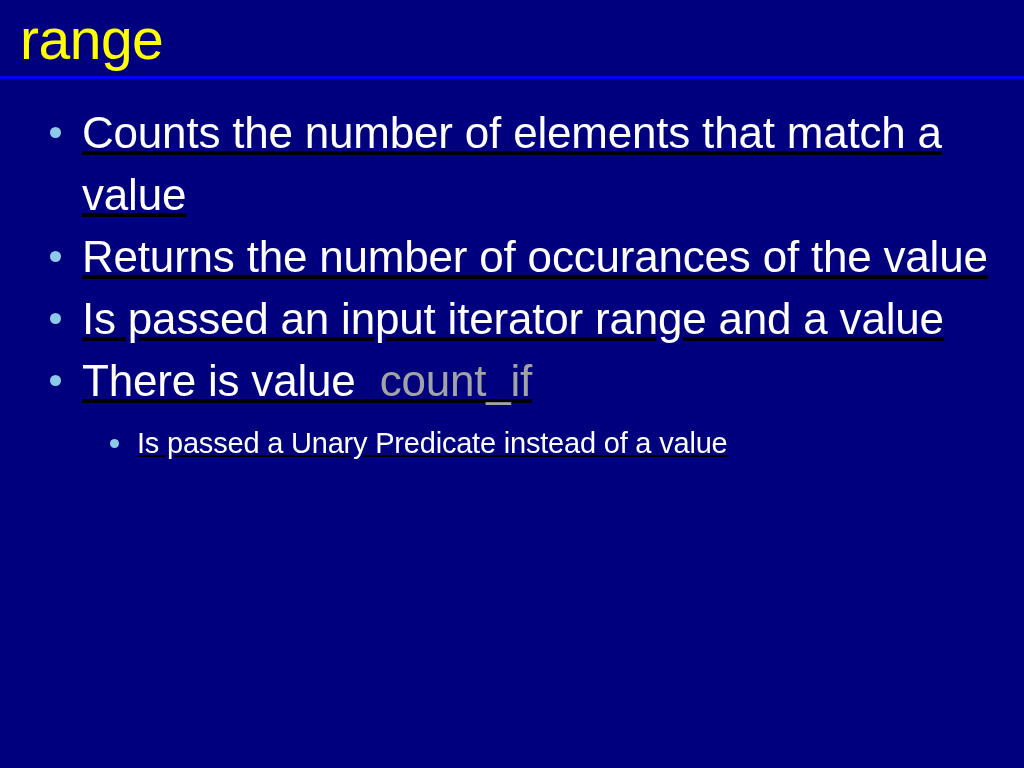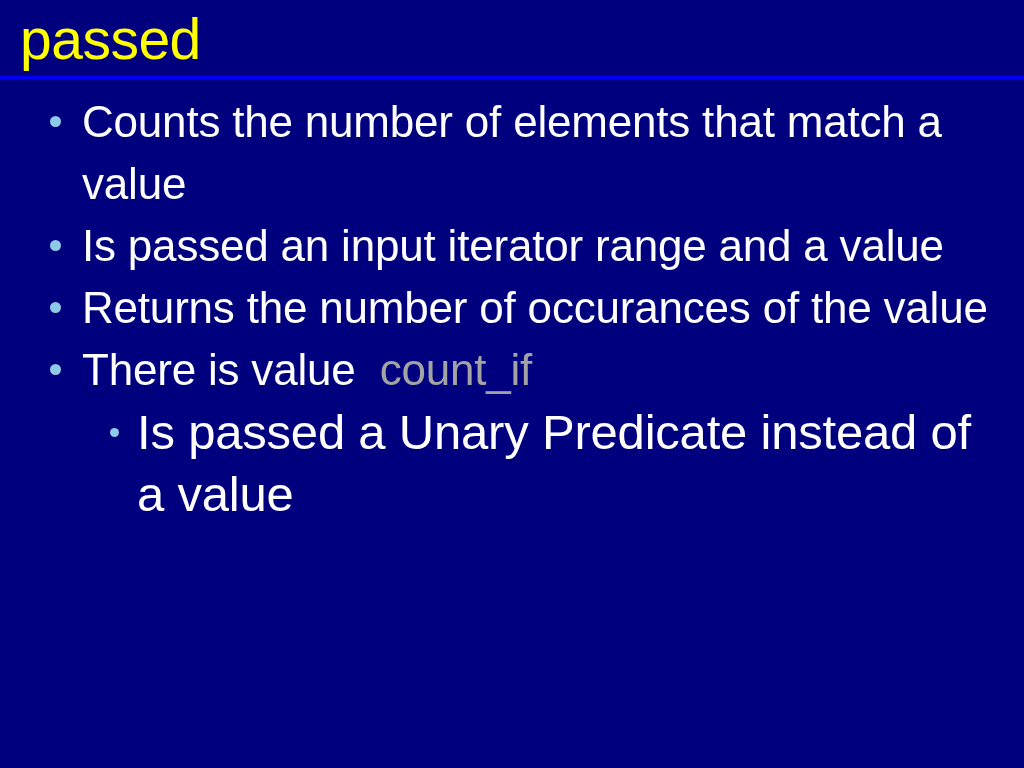--- a/index.html
+++ b/index.html
@@ -45,22 +45,23 @@
     top: 76px;
     width: 1024px;
     height: 3px;
     background: #0000ff;
   }
 
   
   .body-list {
     position: absolute;
     left: 0;
-    top: 91px;
+    top: 102px;
     width: 1024px;
+    text-decoration: underline;
   }
 
   .bullet-item {
     position: relative;
     display: block;
     box-sizing: border-box;
   }
 
   
   .level-1 {
@@ -80,21 +81,21 @@
     height: 11px;
     border-radius: 50%;
     background: #8ccae8;
   }
 
   
   .level-2 {
     padding-left: 137px;
     padding-right: 40px;
     color: #ffffff;
-    font-size: 49px;
+    font-size: 29px;
     line-height: 62px;
     letter-spacing: -0.2px;
   }
 
   .level-2 > .bullet-dot {
     position: absolute;
     left: 110px;
     top: 27px;
     width: 9px;
     height: 9px;
@@ -112,39 +113,39 @@
 
   .sp {
     white-space: pre;
   }
 </style>
 </head>
 <body>
 
 <div class="slide">
 
-  <div class="slide-title">passed</div>
+  <div class="slide-title">range</div>
 
   <div class="title-rule"></div>
 
   <div class="body-list">
 
     <div class="bullet-item level-1">
       <span class="bullet-dot"></span>
       <span class="bullet-text">Counts the number of elements that match a value</span>
     </div>
 
     <div class="bullet-item level-1">
       <span class="bullet-dot"></span>
-      <span class="bullet-text">Is passed an input iterator range and a value</span>
+      <span class="bullet-text">Returns the number of occurances of the value</span>
     </div>
 
     <div class="bullet-item level-1">
       <span class="bullet-dot"></span>
-      <span class="bullet-text">Returns the number of occurances of the value</span>
+      <span class="bullet-text">Is passed an input iterator range and a value</span>
     </div>
 
     <div class="bullet-item level-1">
       <span class="bullet-dot"></span>
       <span class="bullet-text"><span>There is value</span><span class="sp">&nbsp;&nbsp;</span><span class="accent-code">count_if</span></span>
     </div>
 
     <div class="bullet-item level-2">
       <span class="bullet-dot"></span>
       <span class="bullet-text">Is passed a Unary Predicate instead of a value</span>

